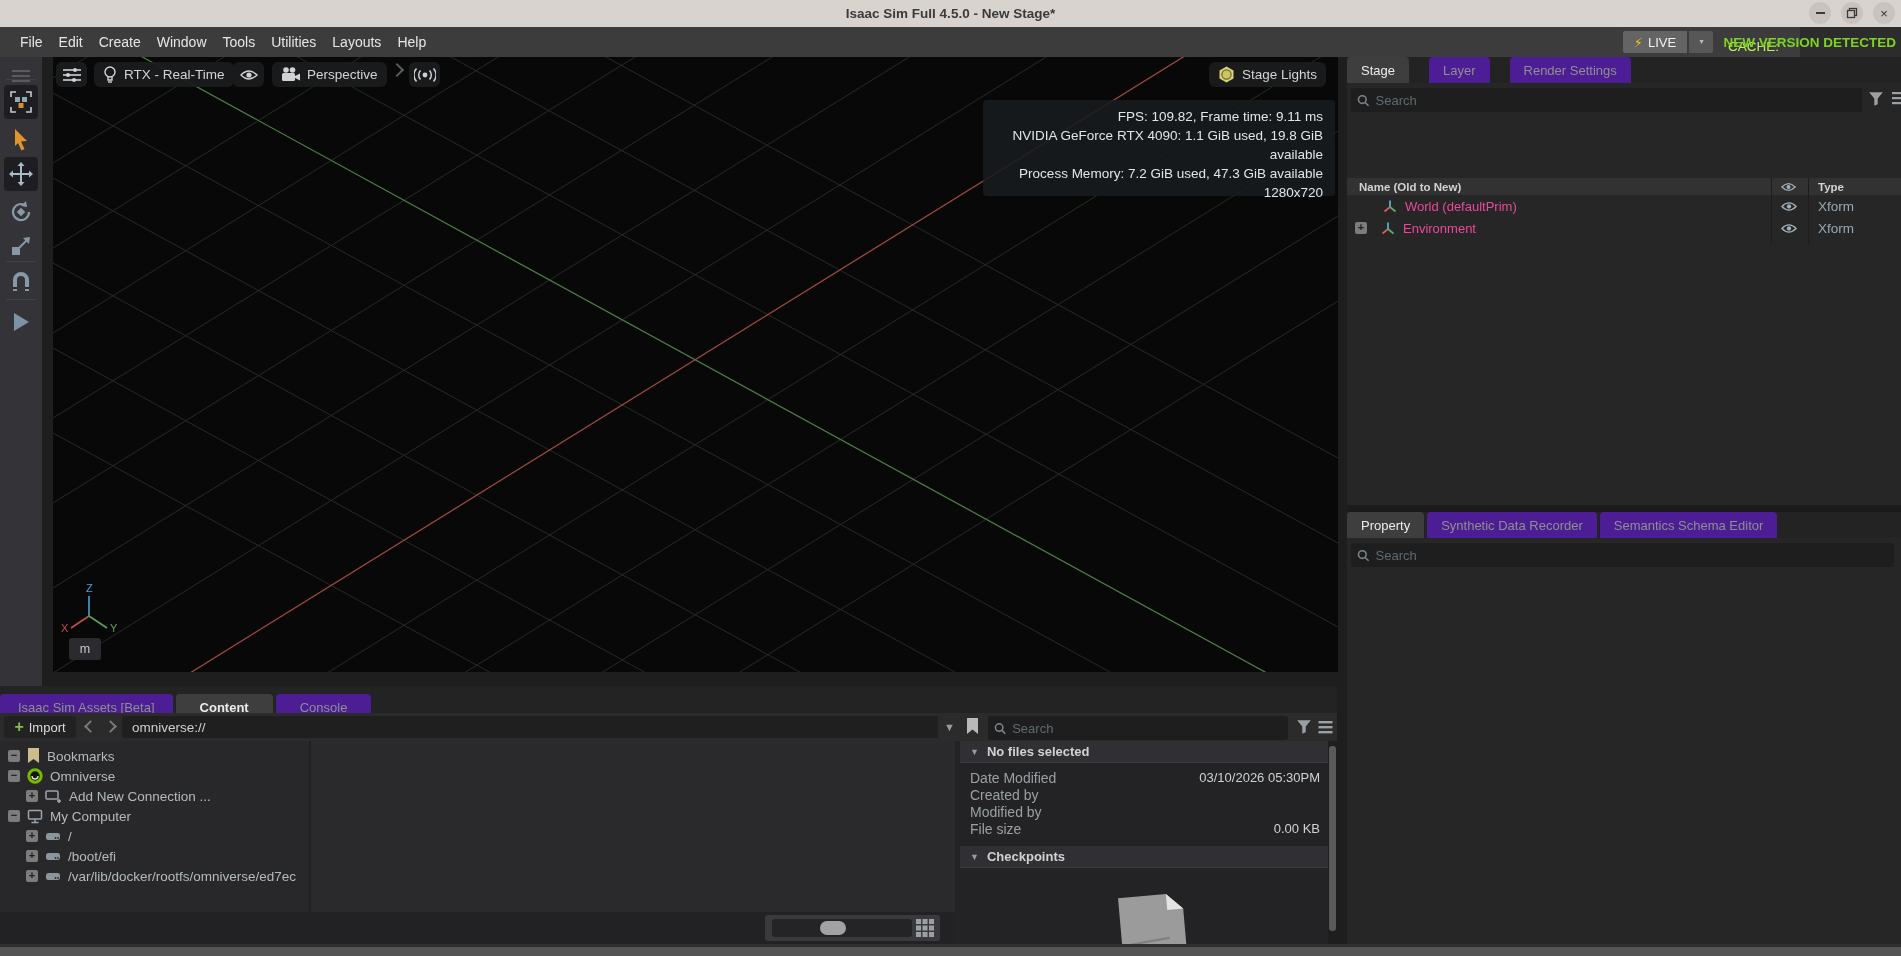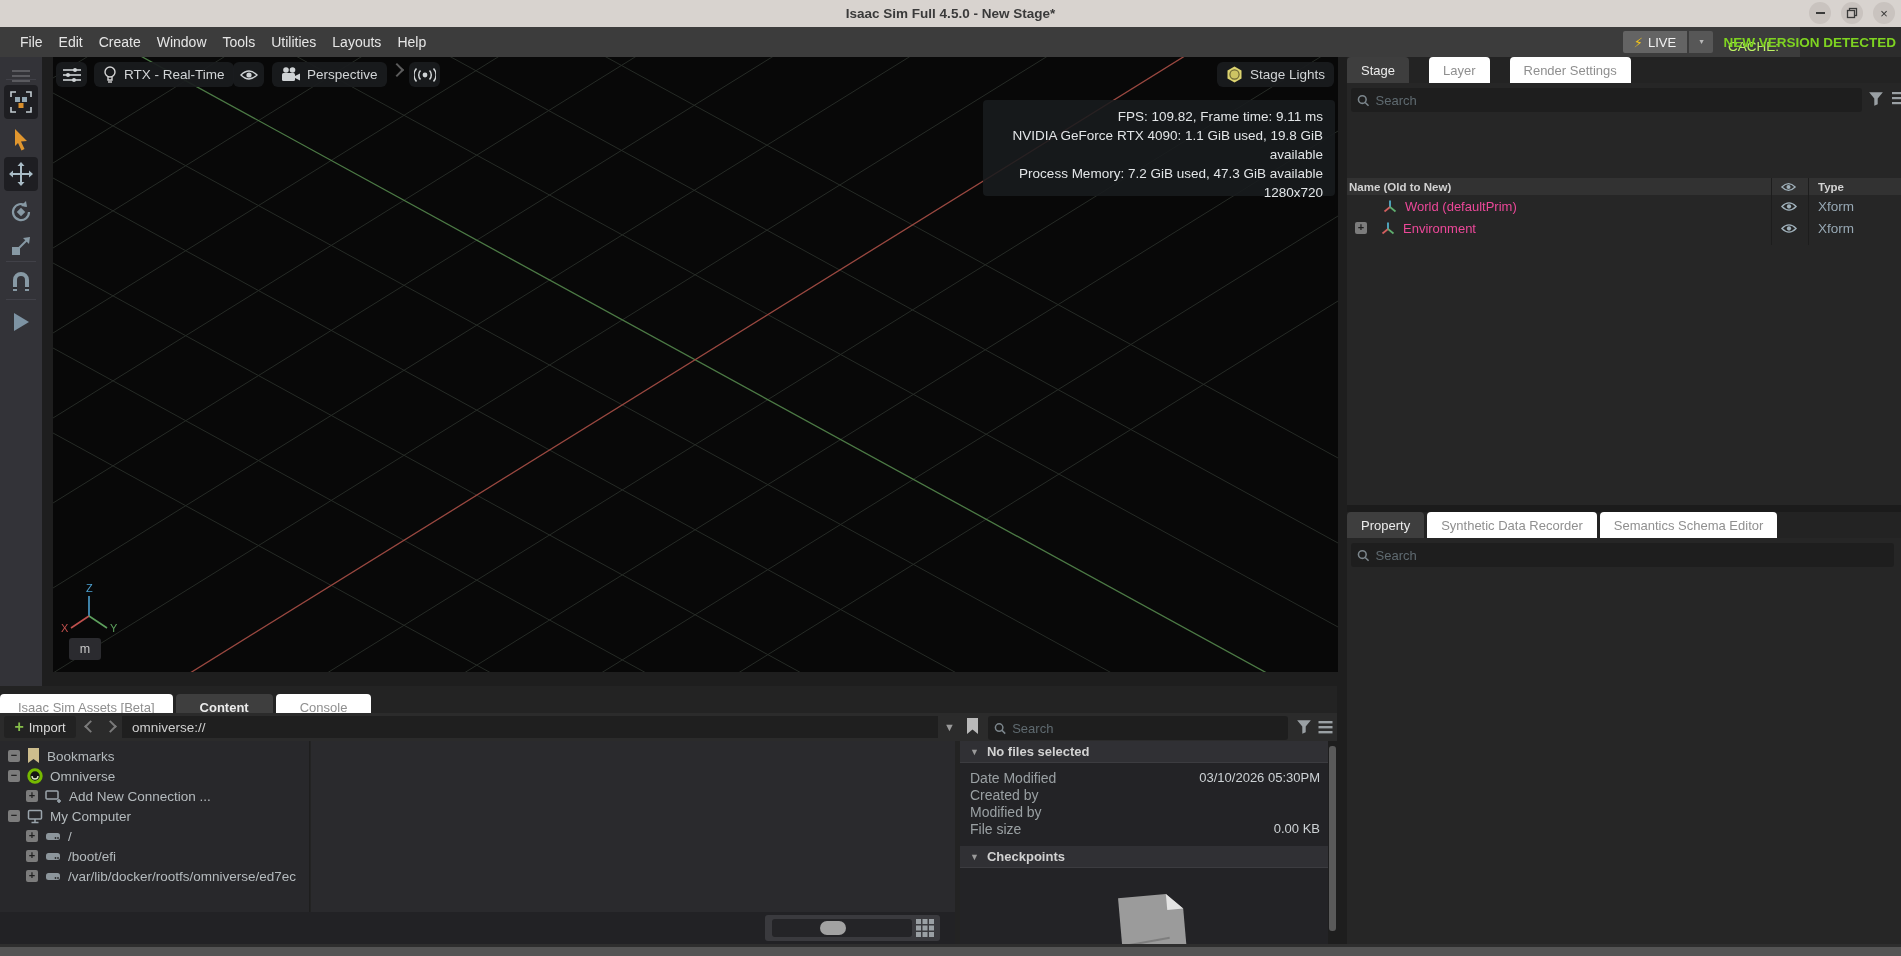--- a/index.html
+++ b/index.html
@@ -59,31 +59,31 @@
   .stats-box div { color:#e2e5e7; font-size:13.5px; text-align:right; line-height:19px; }
   .gizmo { position:absolute; left:4px; bottom:12px; width:70px; height:80px; }
   .gizmo text { font-size:11px; font-family:"Liberation Sans",sans-serif; }
   .unit-box { position:absolute; left:16px; bottom:12px; width:32px; height:22px; background:#2b2b2f;
               border-radius:3px; color:#c7c7c7; font-size:12.5px; display:flex;
               align-items:center; justify-content:center; }
 
   
   .right-panel { position:absolute; left:1347px; top:57px; width:554px; height:887px; background:#262626; }
   .tabbar { position:absolute; left:0; width:100%; height:26px; background:#232323; display:flex; gap:3px; }
-  .tab { height:26px; display:flex; align-items:center; padding:0 14px; background:#ffffff;
+  .tab { height:26px; display:flex; align-items:center; padding:0 14px; background:#4c1d95;
          color:#8f8f8f; font-size:13px; border-radius:4px 4px 0 0; white-space:nowrap; }
   .tab.active { background:#3e3e3e; color:#ececec; }
   .searchbox { position:absolute; height:24px; background:#1e1e1e; border-radius:3px;
                display:flex; align-items:center; padding:0 6px; gap:6px; }
   .searchbox input { background:transparent; border:none; outline:none; color:#c9c9c9;
                      font-size:13px; width:100%; font-family:"Liberation Sans",sans-serif; }
   .searchbox input::placeholder { color:#5f6a70; }
   .col-header { position:absolute; left:0; top:121px; width:554px; height:17px; background:#323232;
                 display:flex; align-items:center; }
-  .col-header .name-col { color:#d2d2d2; font-size:11.5px; font-weight:bold; padding-left:2px; }
+  .col-header .name-col { color:#d2d2d2; font-size:11.5px; font-weight:bold; padding-left:12px; }
   .col-header .type-col { position:absolute; left:471px; color:#d2d2d2; font-size:11.5px; font-weight:bold; }
   .stage-row { position:absolute; left:0; width:554px; height:22px; display:flex; align-items:center; }
   .stage-row .rname { color:#ec4899; font-size:13px; }
   .stage-row .rtype { position:absolute; left:471px; color:#97a8b4; font-size:13.5px; }
   .expander { width:12px; height:12px; background:#7c7c7c; border-radius:2px; color:#1e1e1e;
               font-size:11px; line-height:11px; font-weight:bold; text-align:center; }
   .col-sep { position:absolute; top:121px; width:1px; height:67px; background:#1d1d1d; }
   .eye-cell { position:absolute; left:434px; }
   .rp-splitter { position:absolute; left:0; top:448px; width:554px; height:7px; background:#1b1b1b; }
 
@@ -305,21 +305,21 @@
       </svg>
       <span>Perspective</span>
     </div>
     <div class="vp-chevron"></div>
     <div class="pill iconic" style="left:356px;">
       <svg width="22" height="14" viewBox="0 0 22 14">
         <circle cx="11" cy="7" r="2.4" fill="#cfd3d5"></circle>
         <path d="M6.5 2.5a6.5 6.5 0 0 0 0 9 M2.5 0.5a9.5 9.5 0 0 0 0 13 M15.5 2.5a6.5 6.5 0 0 1 0 9 M19.5 0.5a9.5 9.5 0 0 1 0 13" fill="none" stroke="#cfd3d5" stroke-width="1.5"></path>
       </svg>
     </div>
-    <div class="pill" style="right:4px;">
+    <div class="pill" style="right:12px;">
       <svg width="17" height="17" viewBox="0 0 17 17">
         <polygon points="8.5,0.5 15.5,4.5 15.5,12.5 8.5,16.5 1.5,12.5 1.5,4.5" fill="#dcd36f"></polygon>
         <circle cx="8.5" cy="8.5" r="4.6" fill="#cdc463" stroke="#6b6433" stroke-width="1.2"></circle>
       </svg>
       <span>Stage Lights</span>
     </div>
 
     <div class="stats-box">
       <div>FPS: 109.82, Frame time: 9.11 ms</div>
       <div>NVIDIA GeForce RTX 4090: 1.1 GiB used, 19.8 GiB available</div>

